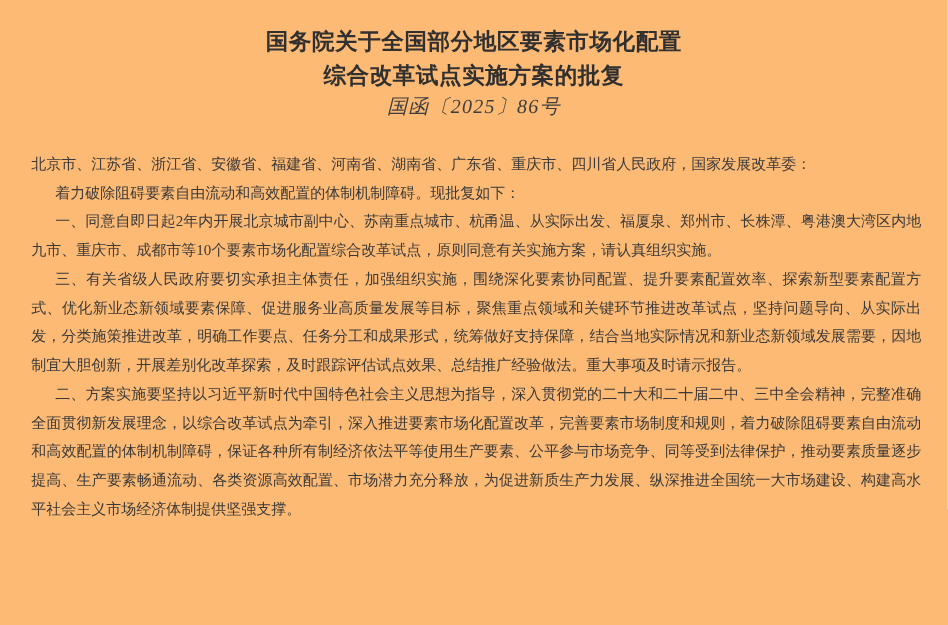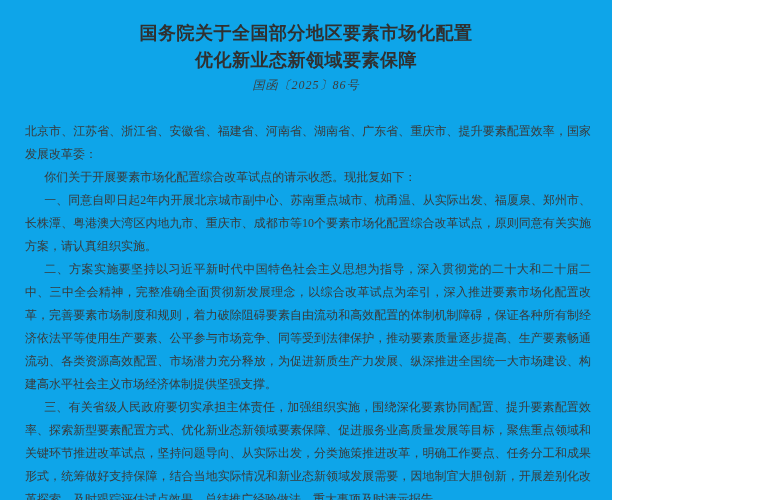--- a/index.html
+++ b/index.html
@@ -7,37 +7,37 @@
     padding: 0;
     background: #ffffff;
   }
   body {
     width: 758px;
     height: 500px;
     overflow: hidden;
     font-family: "Liberation Serif", "DejaVu Serif", serif;
   }
   .doc {
-    width: 612px;
+    width: 758px;
     height: 500px;
-    background: #0ea5e9;
+    background: #fdba74;
   }
   .doc-title {
     margin: 0;
     padding-top: 20px;
     text-align: center;
     font-size: 18px;
     line-height: 27px;
     font-weight: bold;
     color: #303030;
     letter-spacing: 0.5px;
   }
   .doc-number {
     text-align: center;
-    font-size: 12px;
+    font-size: 16px;
     line-height: 23px;
     font-style: italic;
     color: #3d3d3d;
     letter-spacing: 1px;
   }
   .doc-body {
     margin: 23px 21px 0 25px;
     font-size: 12px;
     line-height: 23px;
     color: #3a3a3a;
@@ -52,26 +52,26 @@
     text-indent: 1.6em;
   }
 </style>
 </head>
 <body>
 
 <div class="doc">
 
   <h1 class="doc-title">
     <span>国务院关于全国部分地区要素市场化配置</span><br>
-    <span>优化新业态新领域要素保障</span>
+    <span>综合改革试点实施方案的批复</span>
   </h1>
 
   <div class="doc-number">国函〔2025〕86号</div>
 
   <div class="doc-body">
-    <p>北京市、江苏省、浙江省、安徽省、福建省、河南省、湖南省、广东省、重庆市、提升要素配置效率，国家发展改革委：</p>
-    <p class="indent">你们关于开展要素市场化配置综合改革试点的请示收悉。现批复如下：</p>
+    <p>北京市、江苏省、浙江省、安徽省、福建省、河南省、湖南省、广东省、重庆市、四川省人民政府，国家发展改革委：</p>
+    <p class="indent">着力破除阻碍要素自由流动和高效配置的体制机制障碍。现批复如下：</p>
     <p class="indent">一、同意自即日起2年内开展北京城市副中心、苏南重点城市、杭甬温、从实际出发、福厦泉、郑州市、长株潭、粤港澳大湾区内地九市、重庆市、成都市等10个要素市场化配置综合改革试点，原则同意有关实施方案，请认真组织实施。</p>
+    <p class="indent">三、有关省级人民政府要切实承担主体责任，加强组织实施，围绕深化要素协同配置、提升要素配置效率、探索新型要素配置方式、优化新业态新领域要素保障、促进服务业高质量发展等目标，聚焦重点领域和关键环节推进改革试点，坚持问题导向、从实际出发，分类施策推进改革，明确工作要点、任务分工和成果形式，统筹做好支持保障，结合当地实际情况和新业态新领域发展需要，因地制宜大胆创新，开展差别化改革探索，及时跟踪评估试点效果、总结推广经验做法。重大事项及时请示报告。</p>
     <p class="indent">二、方案实施要坚持以习近平新时代中国特色社会主义思想为指导，深入贯彻党的二十大和二十届二中、三中全会精神，完整准确全面贯彻新发展理念，以综合改革试点为牵引，深入推进要素市场化配置改革，完善要素市场制度和规则，着力破除阻碍要素自由流动和高效配置的体制机制障碍，保证各种所有制经济依法平等使用生产要素、公平参与市场竞争、同等受到法律保护，推动要素质量逐步提高、生产要素畅通流动、各类资源高效配置、市场潜力充分释放，为促进新质生产力发展、纵深推进全国统一大市场建设、构建高水平社会主义市场经济体制提供坚强支撑。</p>
-    <p class="indent">三、有关省级人民政府要切实承担主体责任，加强组织实施，围绕深化要素协同配置、提升要素配置效率、探索新型要素配置方式、优化新业态新领域要素保障、促进服务业高质量发展等目标，聚焦重点领域和关键环节推进改革试点，坚持问题导向、从实际出发，分类施策推进改革，明确工作要点、任务分工和成果形式，统筹做好支持保障，结合当地实际情况和新业态新领域发展需要，因地制宜大胆创新，开展差别化改革探索，及时跟踪评估试点效果、总结推广经验做法。重大事项及时请示报告。</p>
   </div>
 
 </div>
 
 </body></html>

